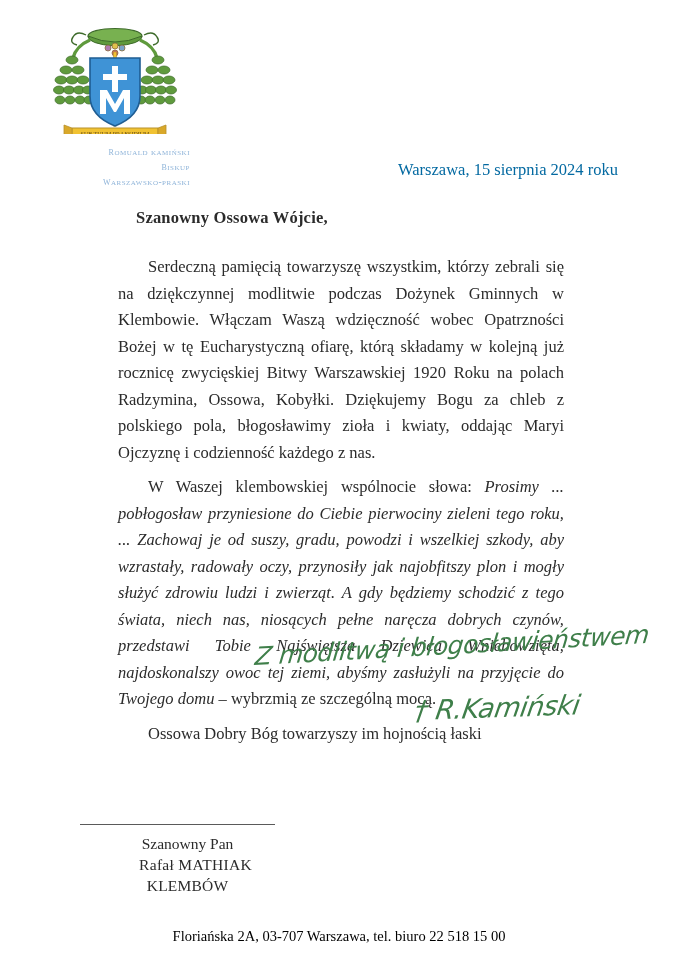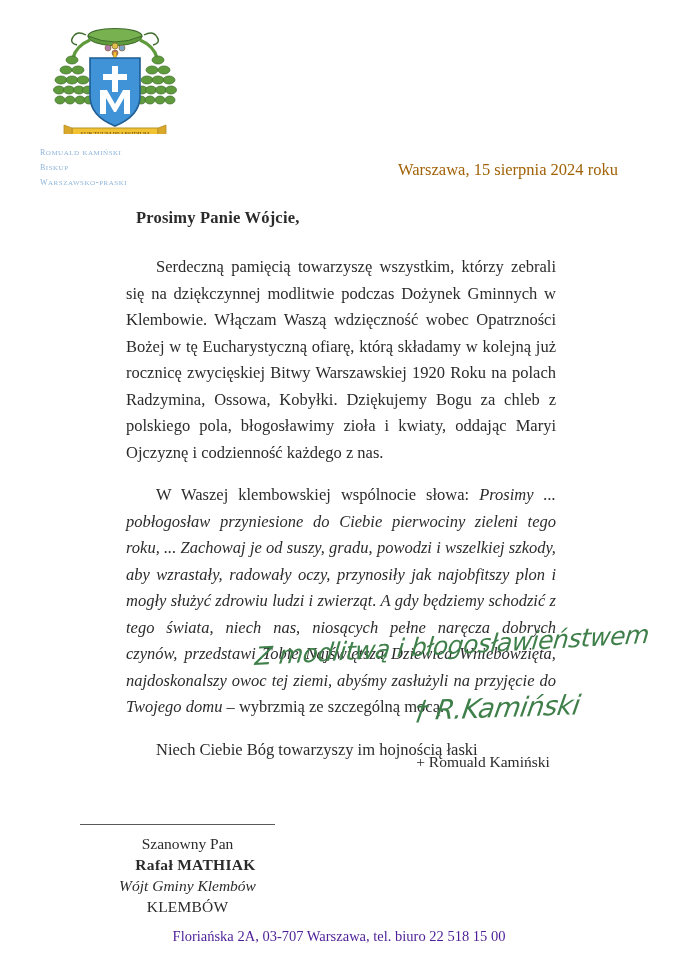--- a/index.html
+++ b/index.html
@@ -15,21 +15,21 @@
     color: #2b2b2b;
     overflow: hidden;
   }
 
   
   #letterhead {
     position: absolute;
     left: 40px;
     top: 22px;
     width: 150px;
-    text-align: left;
+    text-align: right;
   }
   #crest {
     width: 130px;
     height: 112px;
     margin: 0 auto;
     display: block;
   }
   #letterhead-lines {
     margin-top: 10px;
     color: #8fb4d9;
@@ -42,42 +42,42 @@
   }
   #letterhead-lines div:first-letter { font-size: 11.5px; }
   .lh-line { white-space: nowrap; }
 
   
   #date-line {
     position: absolute;
     left: 398px;
     top: 160px;
     font-size: 16.5px;
-    color: #a16207;
+    color: #0369a1;
   }
 
   
   #letter-body {
     position: absolute;
     left: 110px;
     top: 208px;
     width: 462px;
   }
   #salutation {
     font-weight: bold;
     font-size: 16.5px;
     margin: 0 0 26px 26px;
     letter-spacing: 0.2px;
   }
   .para {
     text-align: justify;
     text-justify: inter-word;
     font-size: 16.5px;
     line-height: 26.5px;
-    margin: 16px;
+    margin: 8px;
     text-indent: 30px;
     hyphens: none;
   }
   .para + .para { margin-top: 0px; }
   .ital { font-style: italic; }
 
   
   #signature-area {
     position: absolute;
     left: 110px;
@@ -129,33 +129,33 @@
     width: 215px;
     text-align: center;
   }
   #addressee-rule {
     border: none;
     border-top: 1px solid #5a5a5a;
     margin: 0 0 8px 0;
     width: 195px;
   }
   #addressee .a-line { font-size: 15.5px; line-height: 21px; }
-  #addressee .a-name { font-weight: bold; letter-spacing: 0.3px; margin-left: 16px; }
+  #addressee .a-name { font-weight: normal; letter-spacing: 0.3px; margin-left: 16px; }
   #addressee .a-role { font-style: italic; }
   #addressee .a-city { letter-spacing: 0.2px; font-family: Liberation Serif, serif; }
 
   
   #footer {
     position: absolute;
     left: 0;
     top: 928px;
     width: 678px;
     text-align: center;
     font-size: 14.5px;
-    color: #4c1d95;
+    color: #000000;
   }
 </style>
 </head>
 <body>
 
 <div id="letterhead">
 
   <svg id="crest" viewBox="0 0 130 112" xmlns="http://www.w3.org/2000/svg">
 
     <ellipse cx="65" cy="14" rx="27" ry="7.5" fill="#78b150" stroke="#3e6b2b" stroke-width="1.2"></ellipse>
@@ -228,39 +228,37 @@
     <div class="lh-line">Romuald Kamiński</div>
     <div class="lh-line">Biskup</div>
     <div class="lh-line">Warszawsko-Praski</div>
   </div>
 </div>
 
 <div id="date-line">Warszawa, 15 sierpnia 2024 roku</div>
 
 <div id="letter-body">
 
-  <p id="salutation">Prosimy Panie Wójcie,</p>
+  <p id="salutation">Szanowny Ossowa Wójcie,</p>
 
   <p class="para">Serdeczną pamięcią towarzyszę wszystkim, którzy zebrali się na dziękczynnej modlitwie podczas Dożynek Gminnych w Klembowie. Włączam Waszą wdzięczność wobec Opatrzności Bożej w tę Eucharystyczną ofiarę, którą składamy w kolejną już rocznicę zwycięskiej Bitwy Warszawskiej 1920 Roku na polach Radzymina, Ossowa, Kobyłki. Dziękujemy Bogu za chleb z polskiego pola, błogosławimy zioła i kwiaty, oddając Maryi Ojczyznę i codzienność każdego z nas.</p>
 
   <p class="para"><span>W Waszej klembowskiej wspólnocie słowa: </span><span class="ital">Prosimy ... pobłogosław przyniesione do Ciebie pierwociny zieleni tego roku, ... Zachowaj je od suszy, gradu, powodzi i wszelkiej szkody, aby wzrastały, radowały oczy, przynosiły jak najobfitszy plon i mogły służyć zdrowiu ludzi i zwierząt. A gdy będziemy schodzić z tego świata, niech nas, niosących pełne naręcza dobrych czynów, przedstawi Tobie Najświętsza Dziewica Wniebowzięta, najdoskonalszy owoc tej ziemi, abyśmy zasłużyli na przyjęcie do Twojego domu </span><span>– wybrzmią ze szczególną mocą.</span></p>
 
-  <p class="para">Niech Ciebie Bóg towarzyszy im hojnością łaski</p>
+  <p class="para">Ossowa Dobry Bóg towarzyszy im hojnością łaski</p>
 </div>
 
 <div id="signature-area">
   <div id="sig-hand-1">Z modlitwą i błogosławieństwem</div>
   <div id="sig-hand-2">† R.Kamiński</div>
 </div>
 
 <div id="sig-printed">
-  <div>+ Romuald Kamiński</div>
 </div>
 
 <div id="addressee">
   <hr id="addressee-rule">
   <div class="a-line">Szanowny Pan</div>
   <div class="a-line a-name">Rafał  MATHIAK</div>
-  <div class="a-line a-role">Wójt Gminy Klembów</div>
   <div class="a-line a-city">KLEMBÓW</div>
 </div>
 
 <div id="footer">Floriańska 2A, 03-707 Warszawa, tel. biuro 22 518 15 00</div>
 
 </body></html>

